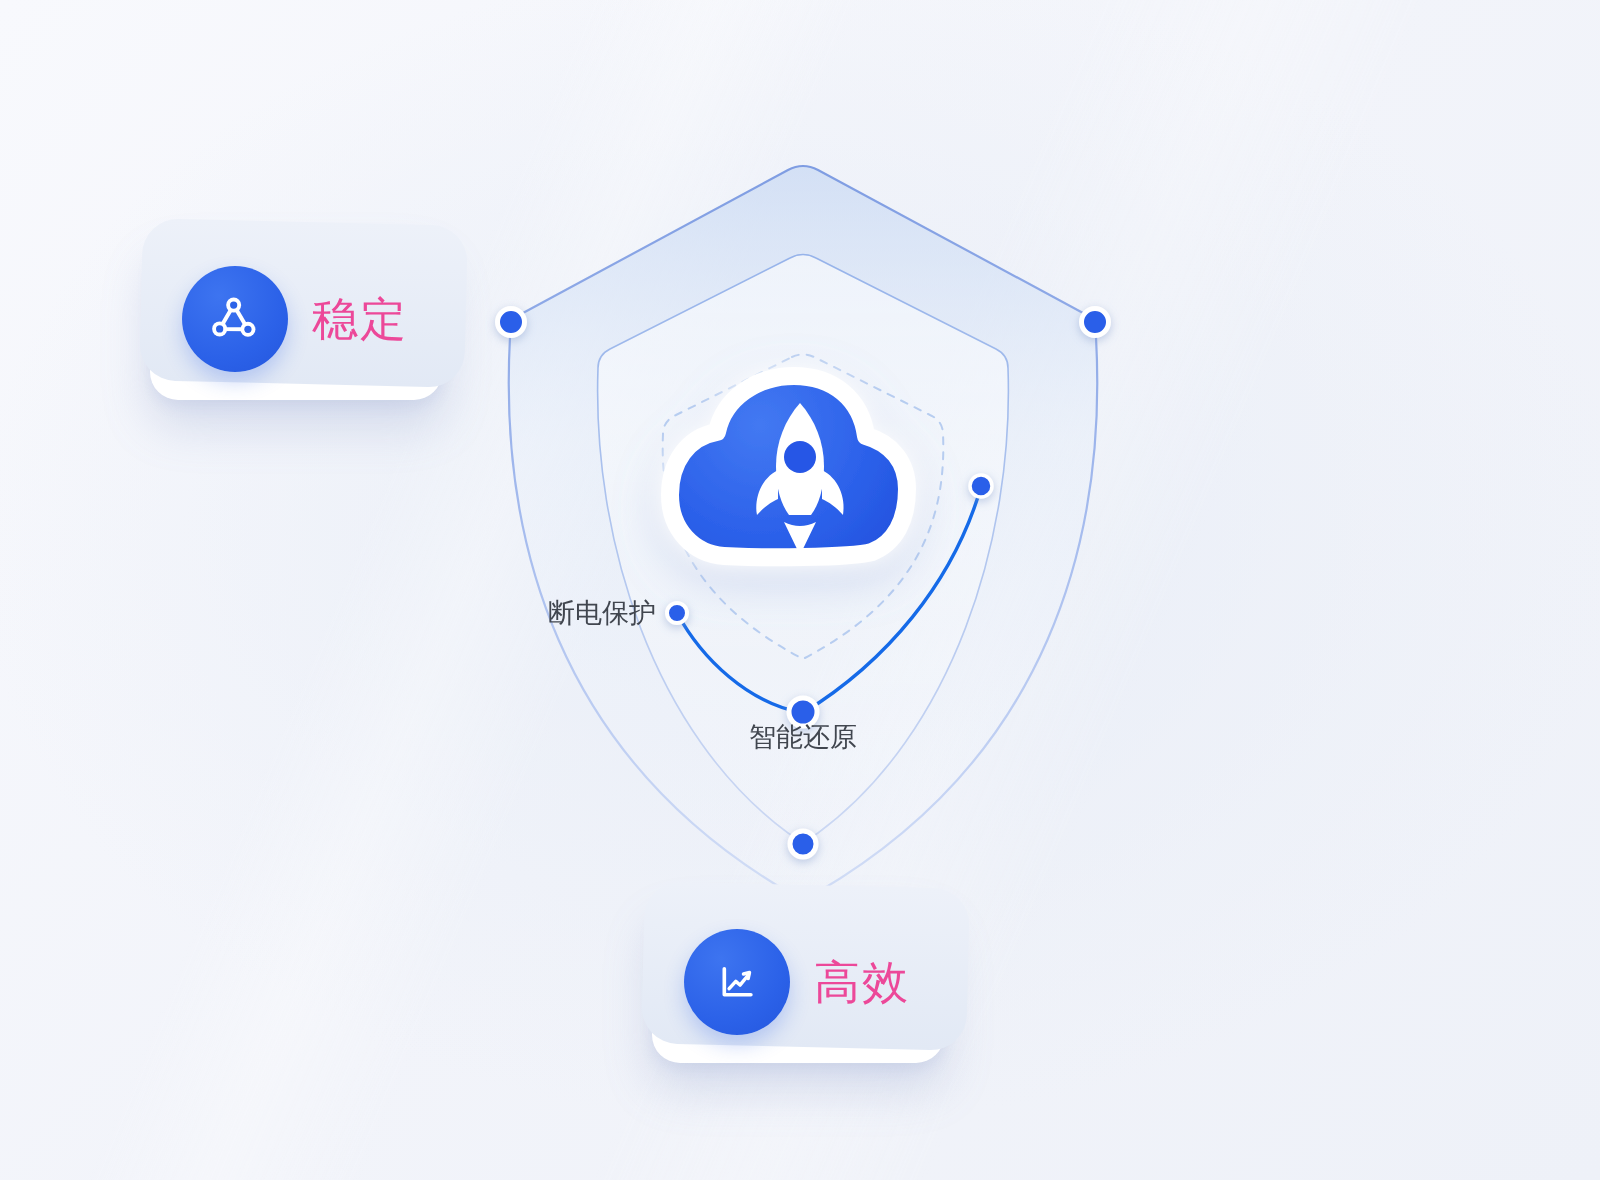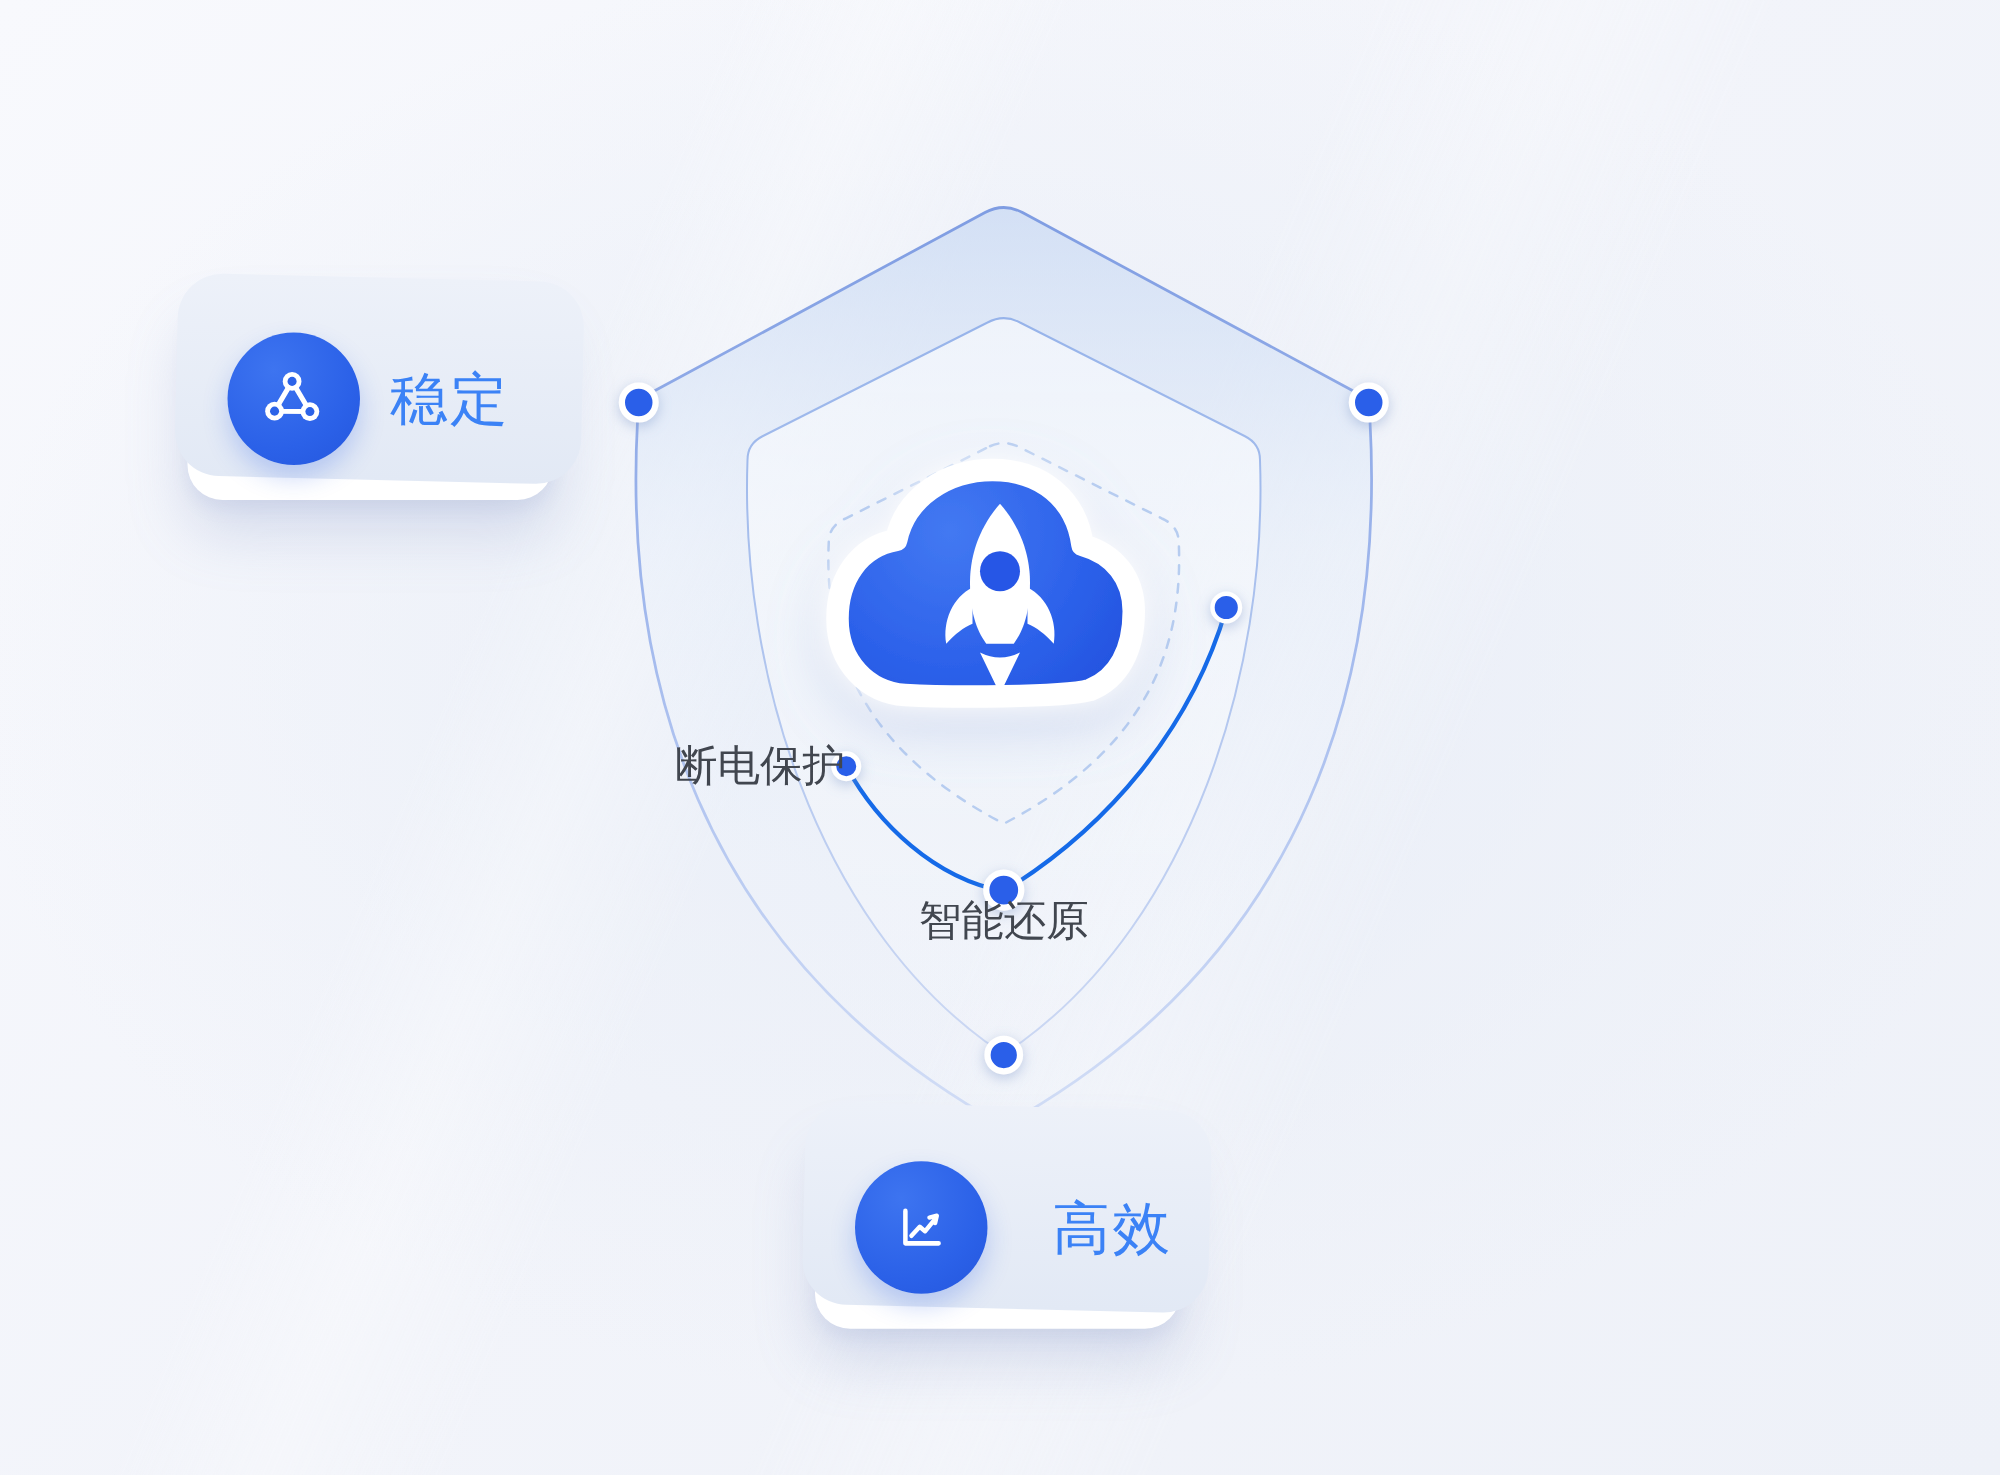--- a/index.html
+++ b/index.html
@@ -28,35 +28,35 @@
     box-shadow:0 24px 48px rgba(128,149,196,.28), 0 6px 14px rgba(128,149,196,.12);
     display:flex;align-items:center;z-index:3;
   }
   .card::before{
     content:"";position:absolute;top:-16px;left:-9px;right:-24px;bottom:16px;
     background:linear-gradient(180deg,#edf1f9,#e2e9f5);
     border-radius:36px;transform:rotate(1.4deg);z-index:-1;
   }
   .card-stable{left:150px;top:238px;}
   .card-reliable{left:1166px;top:236px;}
-  .card-efficient{left:652px;top:901px;gap:28px;}
+  .card-efficient{left:652px;top:901px;}
 
   .icon-circle{
     width:106px;height:106px;border-radius:50%;flex:0 0 auto;margin-left:32px;
     background:radial-gradient(circle at 35% 28%, #3d74f0 0%, #2b61e8 62%, #2456dd 100%);
     display:flex;align-items:center;justify-content:center;
     box-shadow:0 10px 20px rgba(43,97,232,.25);
   }
   .card-label{
-    margin-left:24px;font-size:46px;letter-spacing:2px;color:#3b82f6;line-height:1;
+    margin-left:24px;font-size:46px;letter-spacing:2px;color:#ec4899;line-height:1;
     white-space:nowrap;
   }
 
   .callout{
-    position:absolute;z-index:2;font-size:34px;color:#41464f;line-height:30px;white-space:nowrap;
+    position:absolute;z-index:2;font-size:27px;color:#41464f;line-height:30px;white-space:nowrap;
   }
   .callout-power{left:540px;top:598px;width:116px;text-align:right;}
   .callout-restore{left:683px;top:722px;width:240px;text-align:center;}
 </style>
 </head>
 <body>
 
 <div class="stage">
 
   <div class="streaks"></div>

